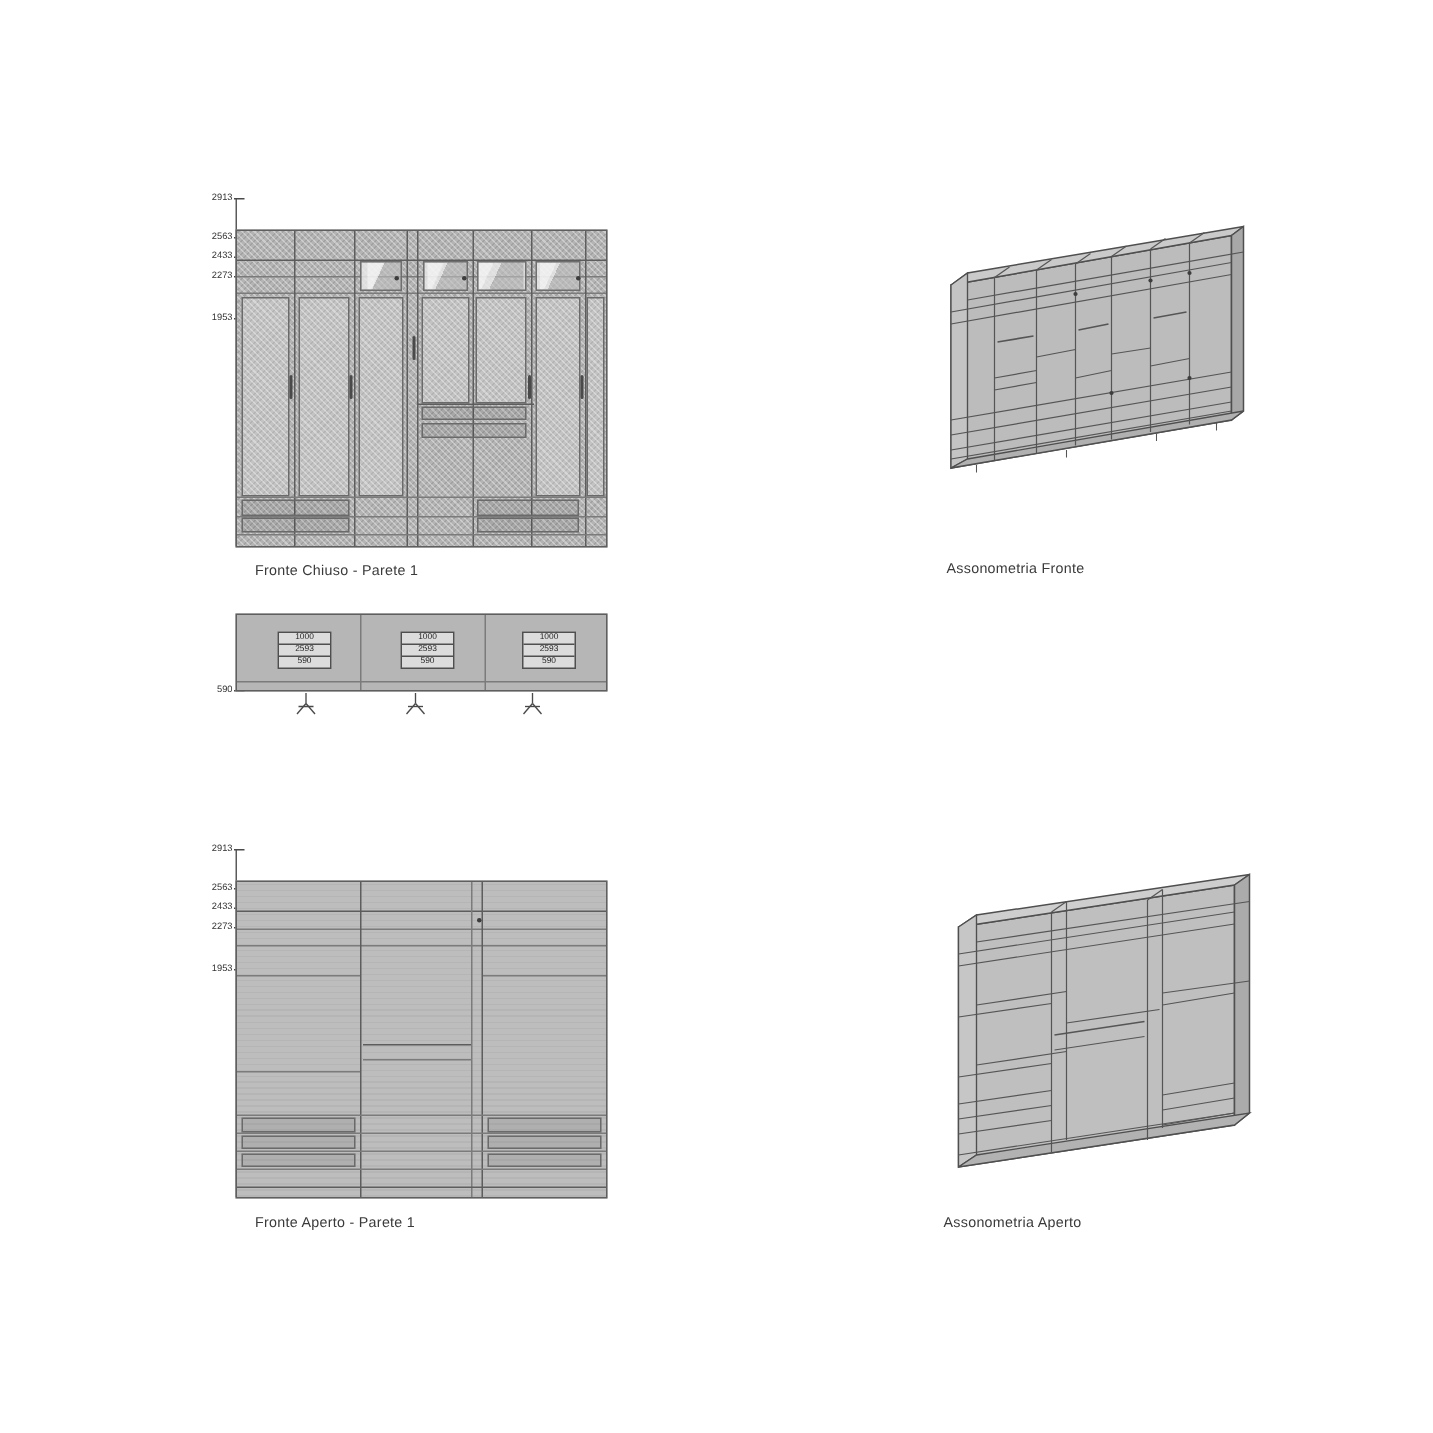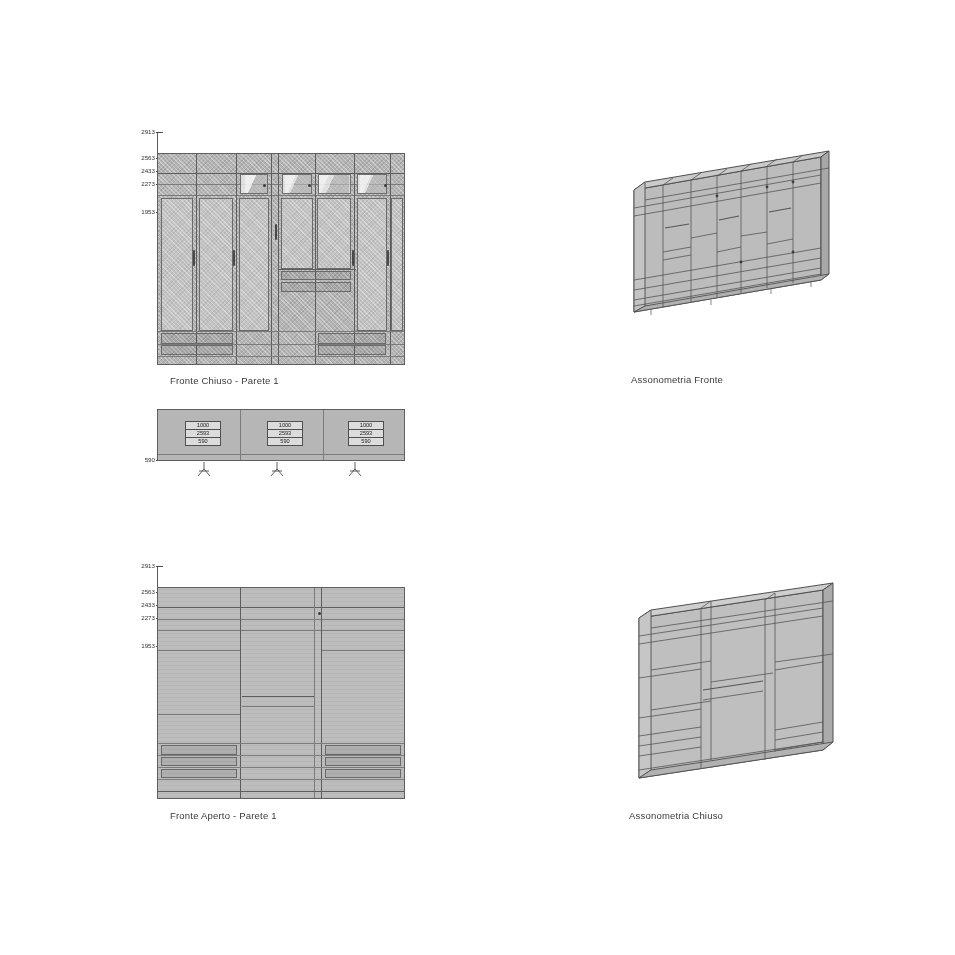--- a/index.html
+++ b/index.html
@@ -465,15 +465,15 @@
         <line x1="14" y1="186" x2="76" y2="177"></line>
         <line x1="150" y1="160" x2="198" y2="152"></line>
         <line x1="150" y1="170" x2="198" y2="162"></line>
         <line x1="150" y1="180" x2="198" y2="172"></line>
 
         <line x1="14" y1="200" x2="198" y2="172"></line>
       </g>
     </svg>
   </div>
 
-  <div class="caption" style="left:600px; top:810px;">Assonometria Chiuso</div>
+  <div class="caption" style="left:600px; top:810px;">Assonometria Aperto</div>
 
 </div>
 
 </body></html>

